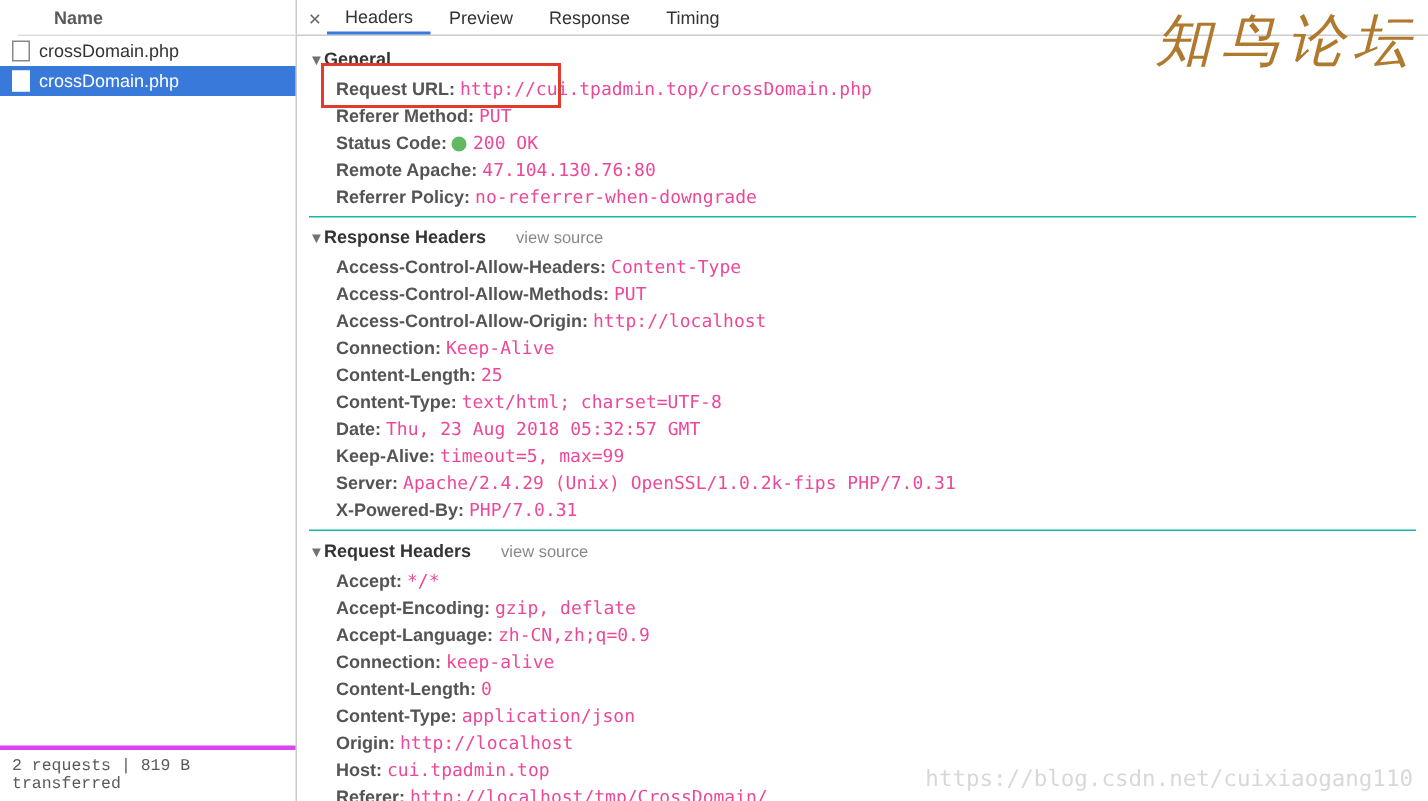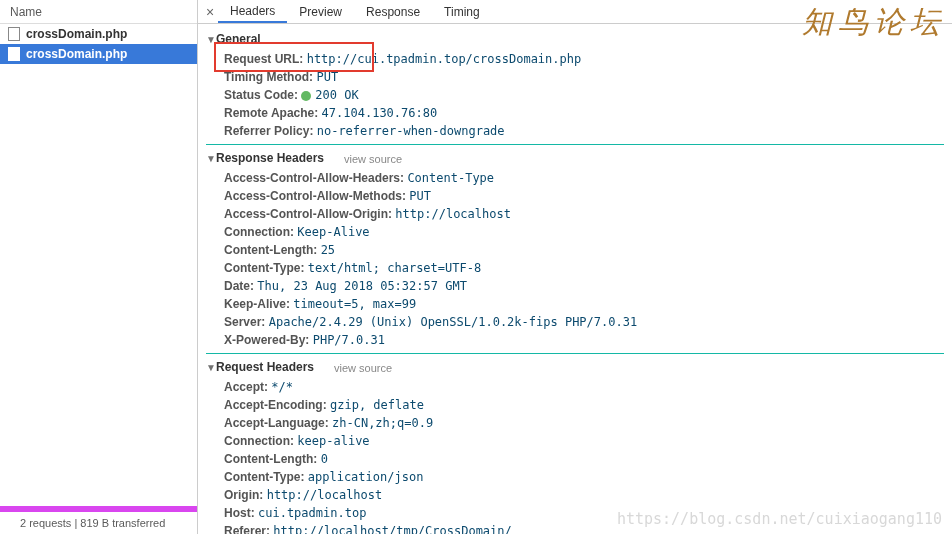--- a/index.html
+++ b/index.html
@@ -15,52 +15,53 @@
   }
   .container { display: flex; height: 100%; }
   .sidebar {
     width: 198px;
     border-right: 1px solid #ccc;
     display: flex;
     flex-direction: column;
     background: #fff;
   }
   .sidebar-header {
-    padding: 4px 10px;
-    font-weight: normal;
+    padding: 4px 24px;
+    font-weight: bold;
     border-bottom: 1px solid #ddd;
     color: #5a5a5a;
     font-size: 12px;
     height: 24px;
     display: flex;
     align-items: center;
+    margin-left: 12px;
   }
   .request-list { flex: 1; }
   .request-item {
     display: flex;
     align-items: center;
     padding: 3px 8px;
     gap: 6px;
     font-size: 12px;
     cursor: pointer;
-    font-weight: bold;
   }
   .request-item.selected { background: #3879d9; color: #fff; }
   .file-icon {
     width: 12px; height: 14px;
     border: 1px solid #888;
     background: #fff;
     position: relative;
   }
   .file-icon.selected-icon { border-color: #fff; }
   .sidebar-footer {
-    border-top: 6px solid #d946ef;
-    padding: 5px 20px;
+    border-top: 3px solid #d946ef;
+    padding: 5px 8px;
     font-size: 11px;
     color: #5a5a5a;
+    font-family: Liberation Mono, monospace;
   }
   .main { flex: 1; display: flex; flex-direction: column; position: relative; }
   .tabs {
     display: flex;
     align-items: center;
     border-bottom: 1px solid #ccc;
     height: 24px;
     padding-left: 4px;
   }
   .close-btn {
@@ -106,39 +107,39 @@
     display: inline-block;
   }
   .view-source {
     font-weight: normal;
     color: #888;
     font-size: 11px;
   }
   .kv { padding-left: 18px; line-height: 1.5; }
   .kv-row { display: block; }
   .kv-key { font-weight: bold; color: #545454; }
-  .kv-val { font-family: Consolas, Menlo, monospace; color: #0c4a6e; }
+  .kv-val { font-family: Consolas, Menlo, monospace; color: #ec4899; }
   .highlight-box {
     position: absolute;
     border: 2px solid #e23b2e;
     pointer-events: none;
   }
   .status-dot {
     width: 10px; height: 10px;
     background: #63b963;
     border-radius: 50%;
     display: inline-block;
     margin-right: 4px;
     vertical-align: middle;
   }
   .watermark1 {
     position: absolute;
     top: 2px; right: 6px;
     font-family: "STKaiti","KaiTi",serif;
-    font-size: 30px;
+    font-size: 38px;
     color: #b07a2e;
     letter-spacing: 6px;
     font-style: italic;
     pointer-events: none;
   }
   .watermark2 {
     position: absolute;
     bottom: 6px; right: 10px;
     font-family: Consolas, monospace;
     font-size: 15px;
@@ -176,21 +177,21 @@
         </div>
     </div>
     <div class="content">
 
       <div class="section">
         <div class="section-header">
           <span><span class="disclosure">▼</span><span>General</span></span>
         </div>
         <div class="kv" id="general-kv">
             <div class="kv-row"><span class="kv-key">Request URL: </span><span class="kv-val">http://cui.tpadmin.top/crossDomain.php</span></div>
-            <div class="kv-row"><span class="kv-key">Timing Method: </span><span class="kv-val">PUT</span></div>
+            <div class="kv-row"><span class="kv-key">Referer Method: </span><span class="kv-val">PUT</span></div>
             <div class="kv-row"><span class="kv-key">Status Code: </span><span class="status-dot"></span><span class="kv-val">200 OK</span></div>
             <div class="kv-row"><span class="kv-key">Remote Apache: </span><span class="kv-val">47.104.130.76:80</span></div>
             <div class="kv-row"><span class="kv-key">Referrer Policy: </span><span class="kv-val">no-referrer-when-downgrade</span></div>
           </div>
       </div>
 
       <div class="section">
         <div class="section-header with-border">
           <span><span class="disclosure">▼</span><span>Response Headers</span></span>
           <span class="view-source">view source</span>

